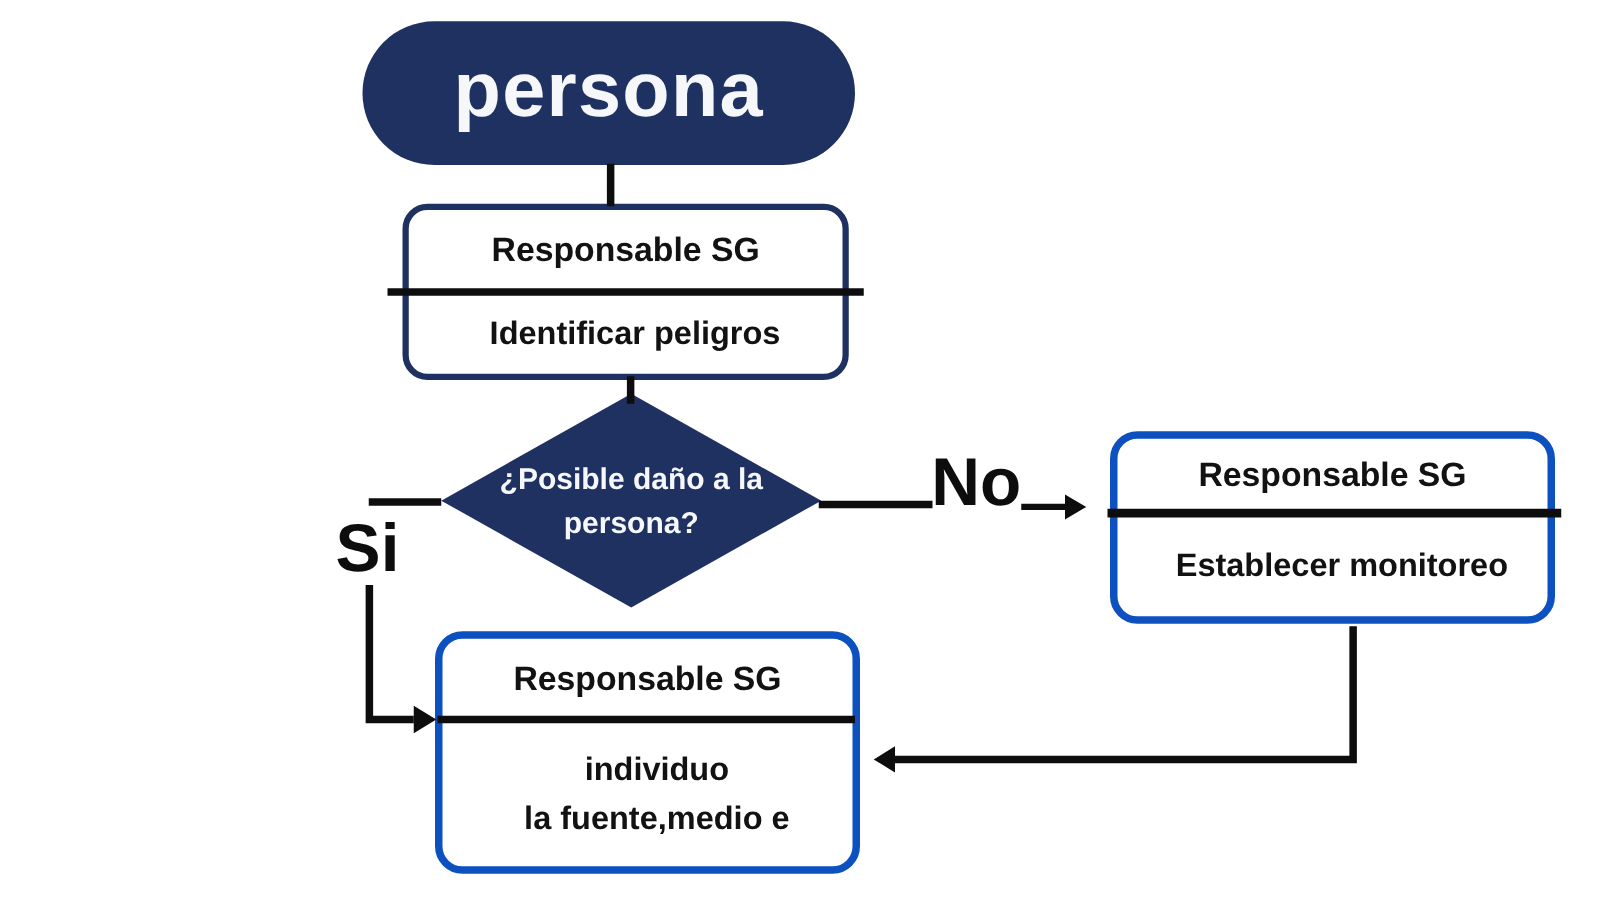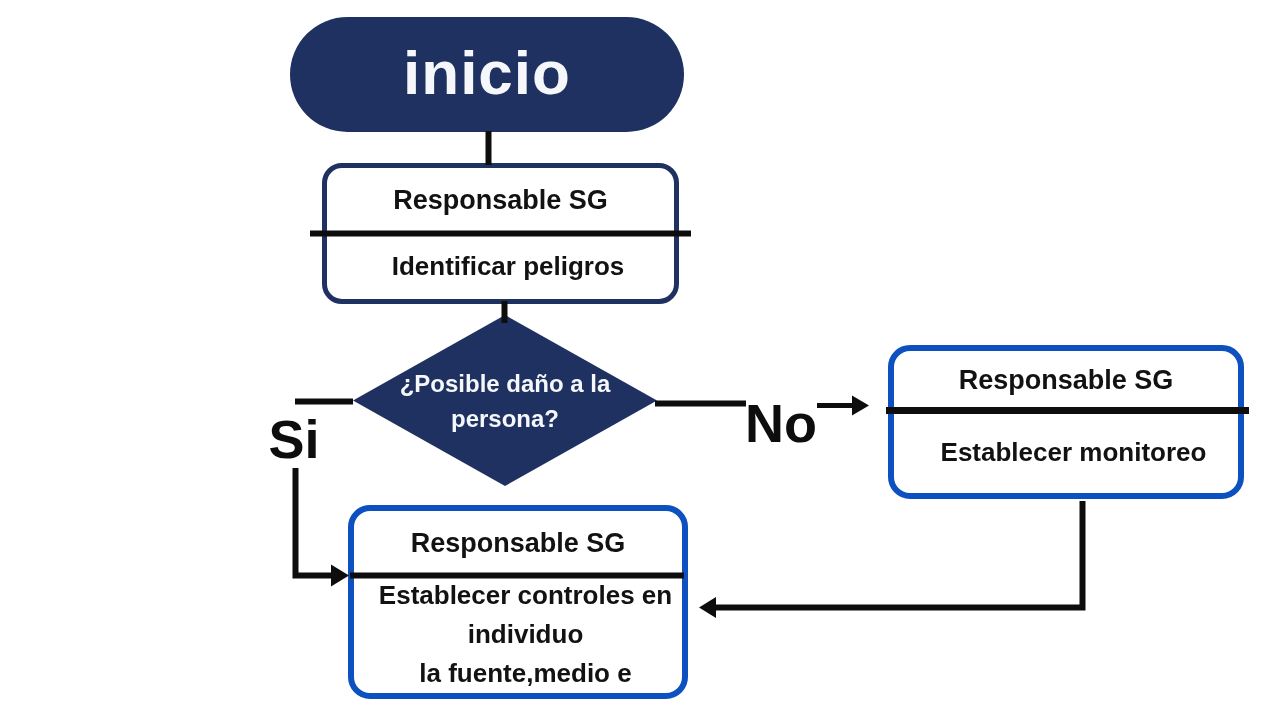--- a/index.html
+++ b/index.html
@@ -64,49 +64,48 @@
     color:#f5f7fa;font-size:24px;font-weight:600;line-height:35px;
     text-align:center;z-index:10;
   }
   
   .edge-label{
     position:absolute;z-index:10;color:var(--line);
     font-weight:800;font-size:54px;
     display:flex;align-items:center;justify-content:center;
   }
   #label-si{left:265px;top:412px;width:58px;height:54px;}
-  #label-no{left:743px;top:396px;width:76px;height:54px;text-align:right;}
+  #label-no{left:743px;top:359px;width:76px;height:54px;text-align:right;}
 </style>
 </head>
 <body>
 
 <div class="canvas">
 
   <div class="start-pill">
-    <span>inicio</span>
+    <span>persona</span>
   </div>
 
   <div class="node node-navy" id="box-step1">
     <div class="node-header">Responsable SG</div>
     <div class="node-body">
       <div>Identificar peligros</div>
     </div>
   </div>
 
   <div class="node node-blue" id="box-no">
     <div class="node-header">Responsable SG</div>
     <div class="node-body">
       <div>Establecer monitoreo</div>
     </div>
   </div>
 
   <div class="node node-blue" id="box-yes">
     <div class="node-header">Responsable SG</div>
     <div class="node-body">
-      <div>Establecer controles en</div>
       <div>individuo</div>
       <div>la fuente,medio e</div>
     </div>
   </div>
 
   <svg class="layer-svg" viewBox="0 0 1280 720">
 
     <polygon points="505,315 657,400.5 505,486 353,400.5" fill="#1f3160"></polygon>
 
     <path d="M488.5 131 V165" stroke="#0d0d0d" stroke-width="6" fill="none"></path>

